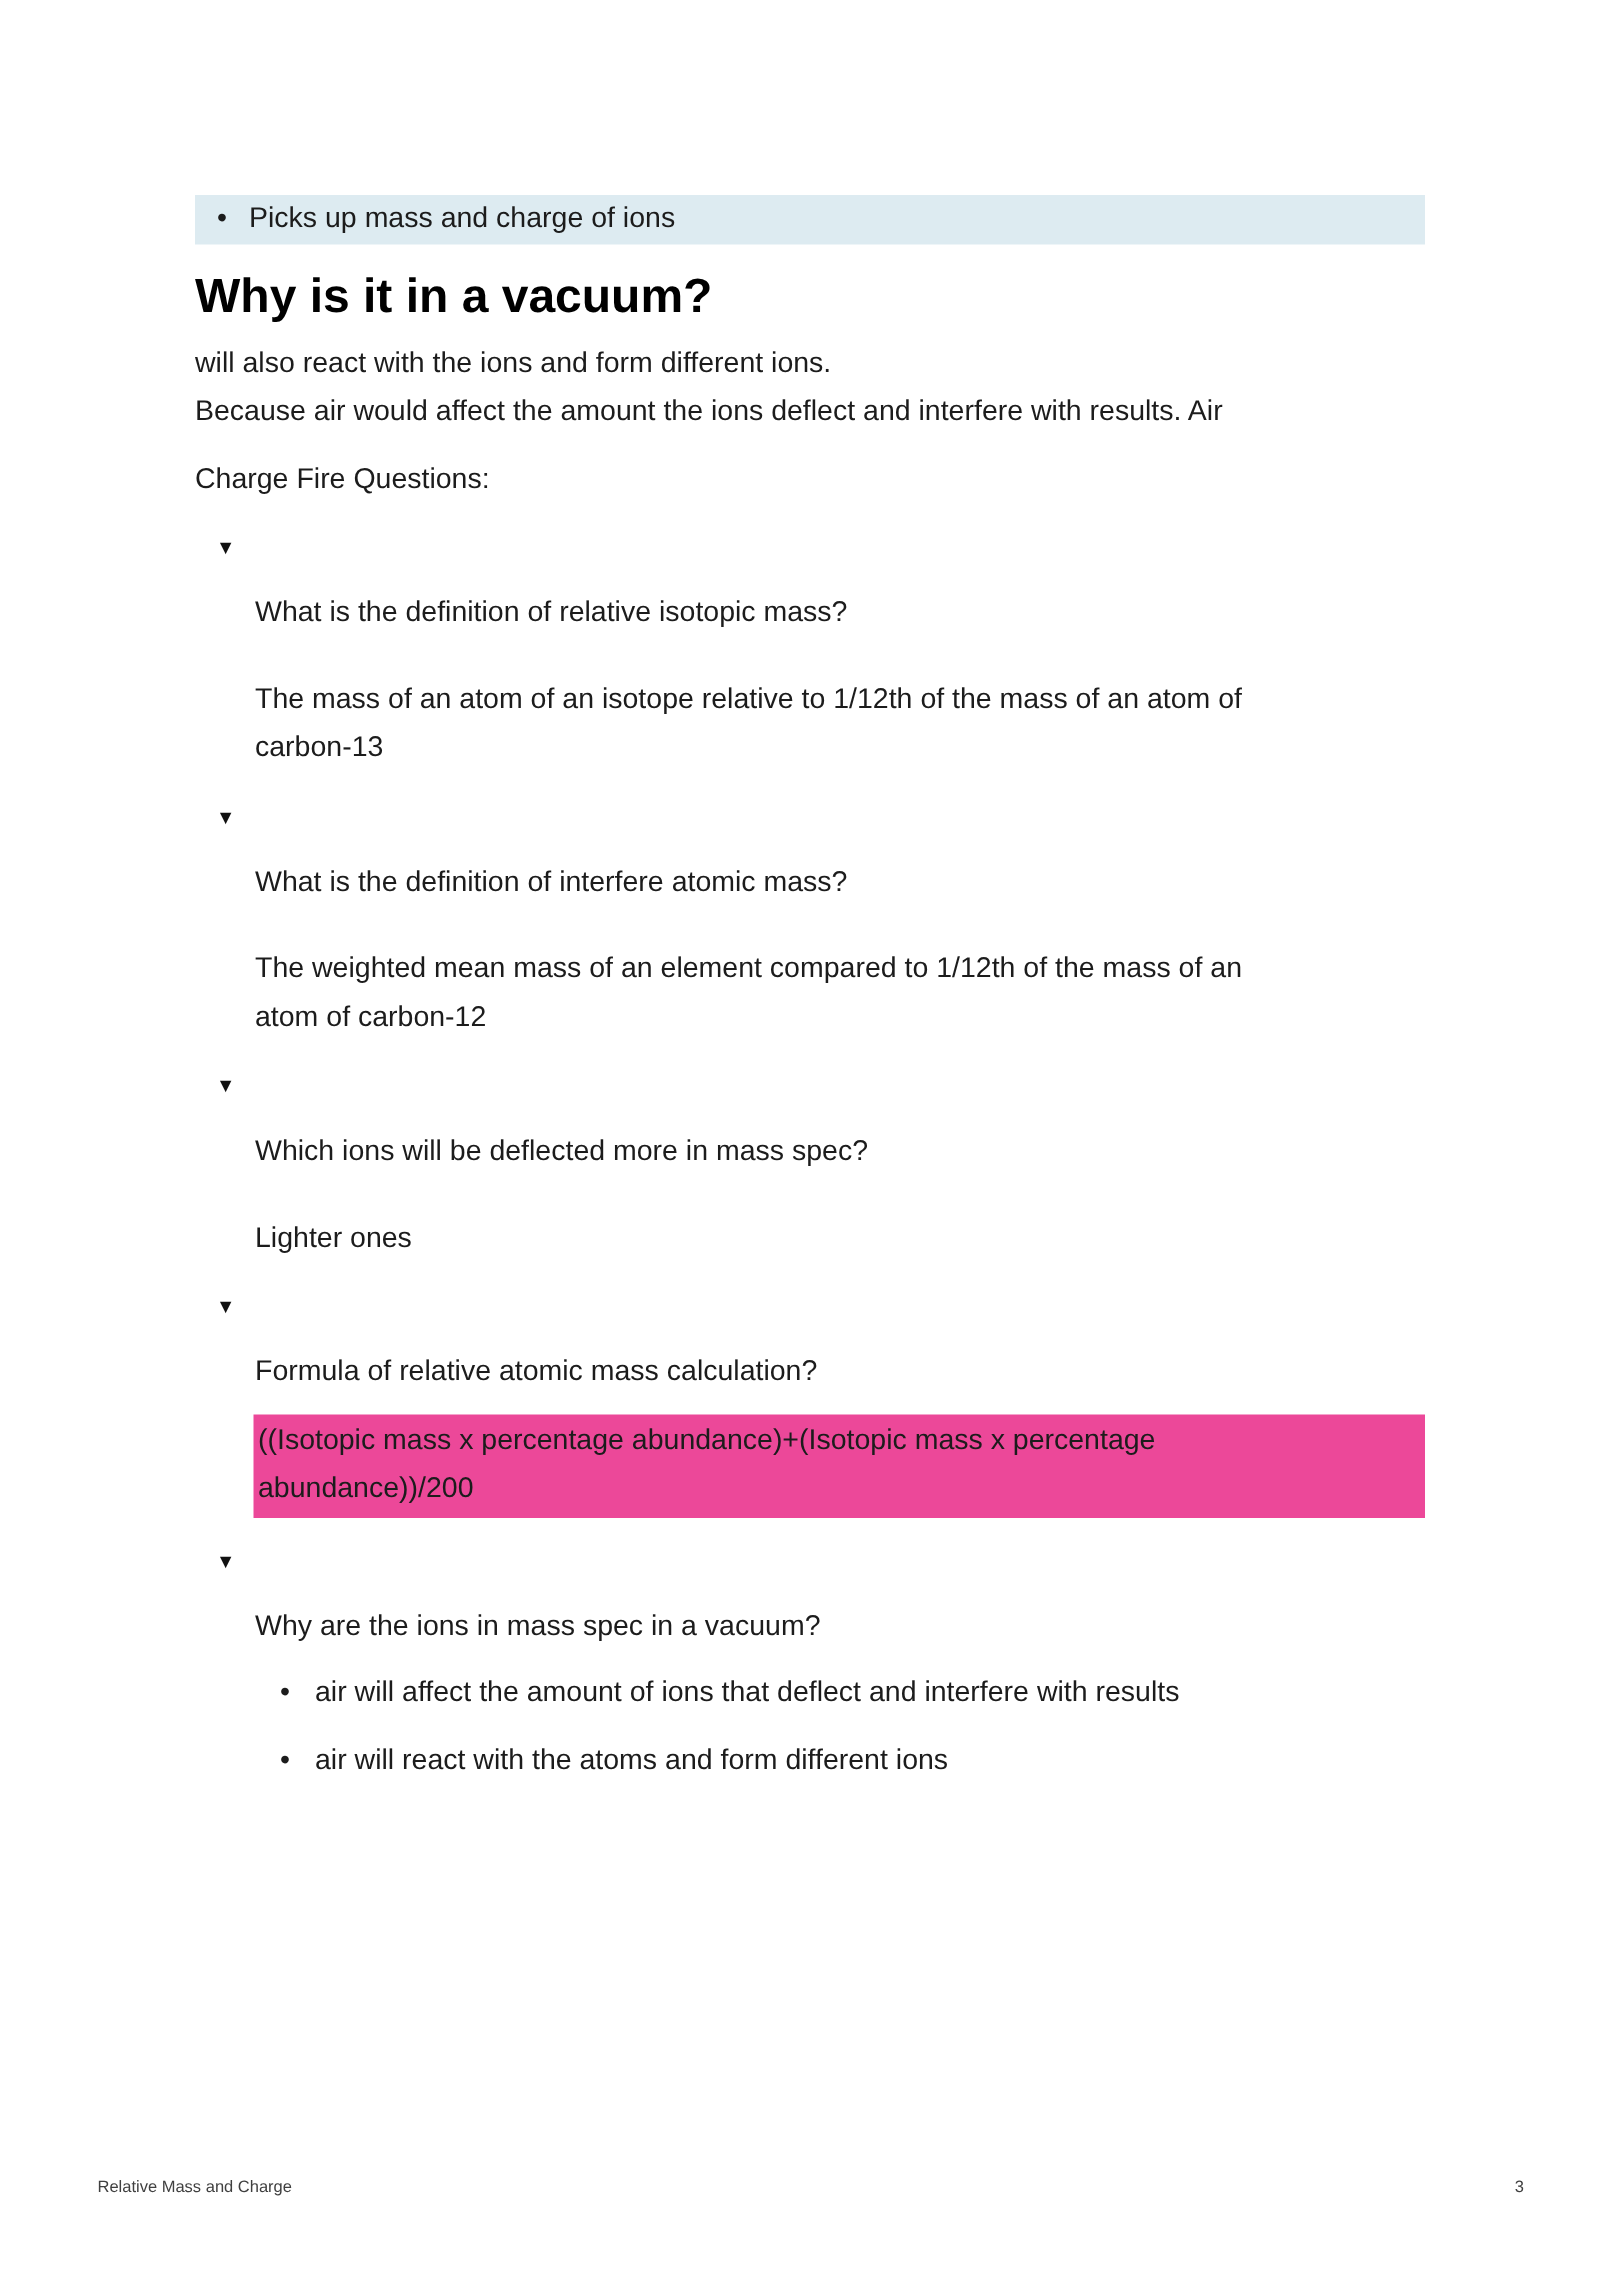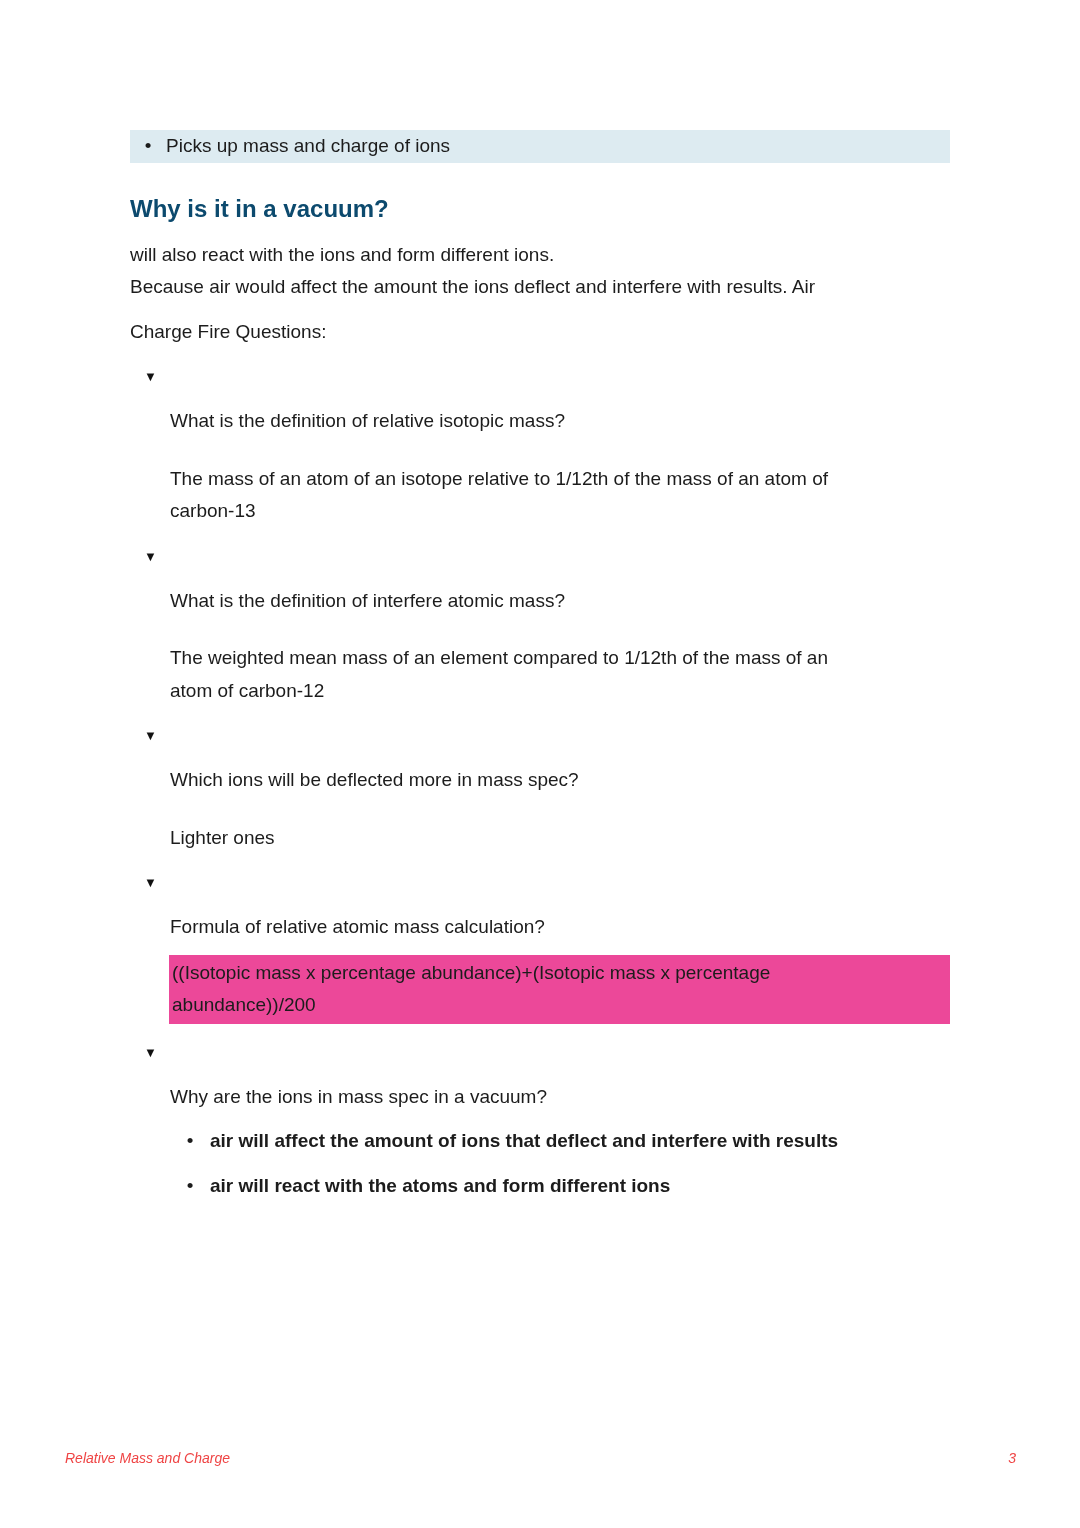--- a/index.html
+++ b/index.html
@@ -26,25 +26,25 @@
     align-items: center;
     min-height: 32px;
   }
   .bullet-cell {
     width: 36px;
     flex: none;
     text-align: center;
     line-height: 32px;
   }
   .heading {
-    margin-top: 28px;
-    font-size: 24px;
+    margin-top: 16px;
+    font-size: 32px;
     line-height: 36px;
     font-weight: 700;
-    color: #0c4a6e;
+    color: #000000;
   }
   .para { margin-top: 12px; }
   .qf-label { margin-top: 12px; }
   .toggle-row {
     display: flex;
     margin-top: 13px;
     margin-left: 14px;
   }
   .toggle-icon {
     width: 26px;
@@ -66,33 +66,32 @@
   }
   .sub-bullet {
     display: flex;
     margin-top: 12px;
     margin-left: 40px;
   }
   .sub-bullet .bullet-cell {
     width: 40px;
     line-height: 32.5px;
   }
-  .sub-bullet .bullet-text { flex: 1; font-weight: bold; }
+  .sub-bullet .bullet-text { flex: 1; }
   .footer {
     position: absolute;
     left: 65px;
     right: 64px;
     top: 1446px;
     display: flex;
     justify-content: space-between;
     align-items: baseline;
-    font-size: 14px;
+    font-size: 11px;
     line-height: 24px;
-    color: #ef4444;
-    font-style: italic;
+    color: #404040;
   }
 </style>
 </head>
 <body>
 
 <div class="content">
 
   <div class="callout">
     <span class="bullet-cell">•</span>
     <span class="callout-text">Picks up mass and charge of ions</span>

